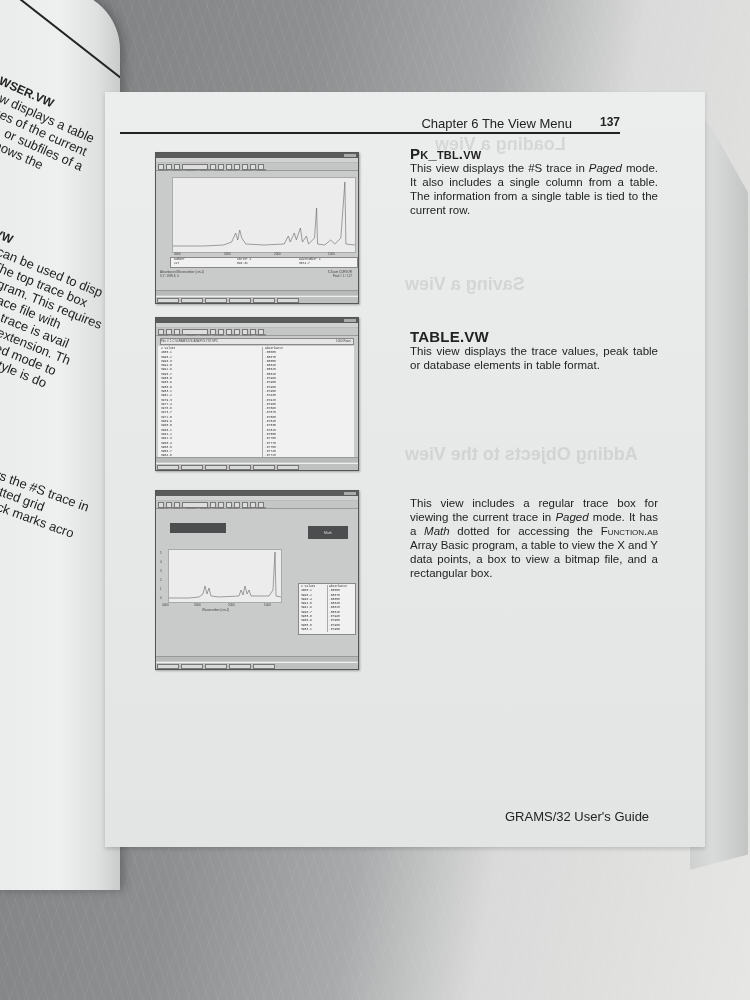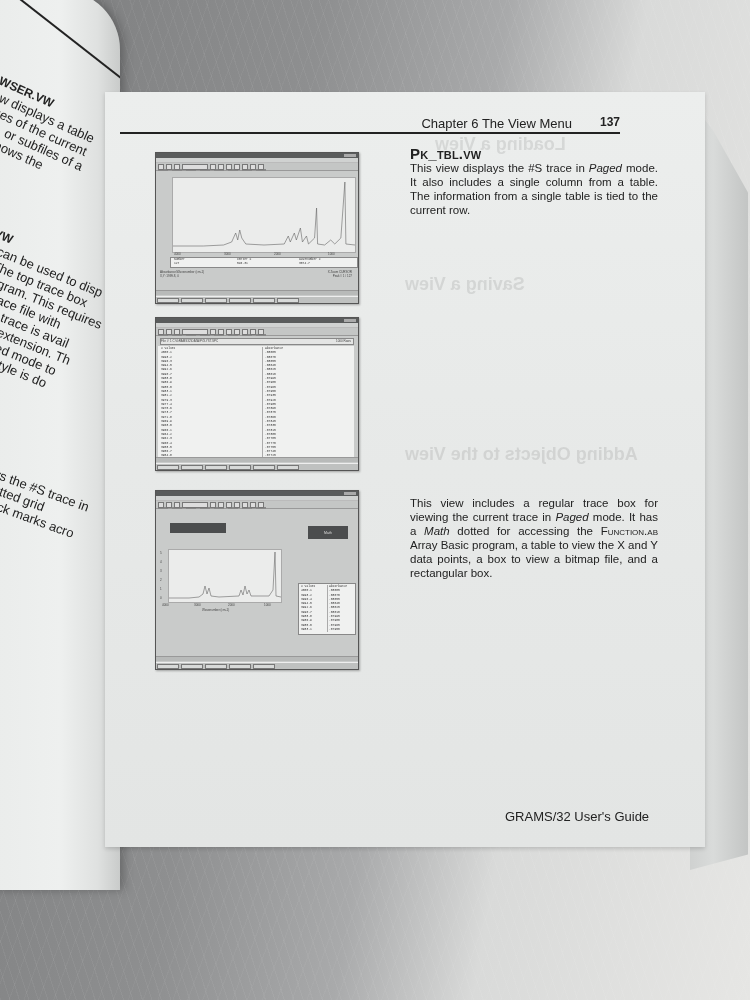--- a/index.html
+++ b/index.html
@@ -341,19 +341,23 @@
         <i></i>
         <i></i>
       </div>
   </div>
 
   <div class="section" style="top:55px;">
     <div class="title sc">Pk_tbl.vw</div>
     <div class="body"><span>This view displays the #S trace in </span><i>Paged</i><span> mode. It also includes a single column from a table. The information from a single table is tied to the current row.</span></div>
   </div>
 
+  <div class="section" style="top:238px;">
+    <div class="title">TABLE.VW</div>
+    <div class="body">This view displays the trace values, peak table or database elements in table format.</div>
+  </div>
 
   <div class="section" style="top:404px;">
     <div class="body"><span>This view includes a regular trace box for viewing the current trace in </span><i>Paged</i><span> mode. It has a </span><i>Math</i><span> dotted for accessing the </span><span class="sc">Function.ab</span><span> Array Basic program, a table to view the X and Y data points, a box to view a bitmap file, and a rectangular box.</span></div>
   </div>
 
   <div class="footer">GRAMS/32 User's Guide</div>
 </div>
 
 </body></html>

